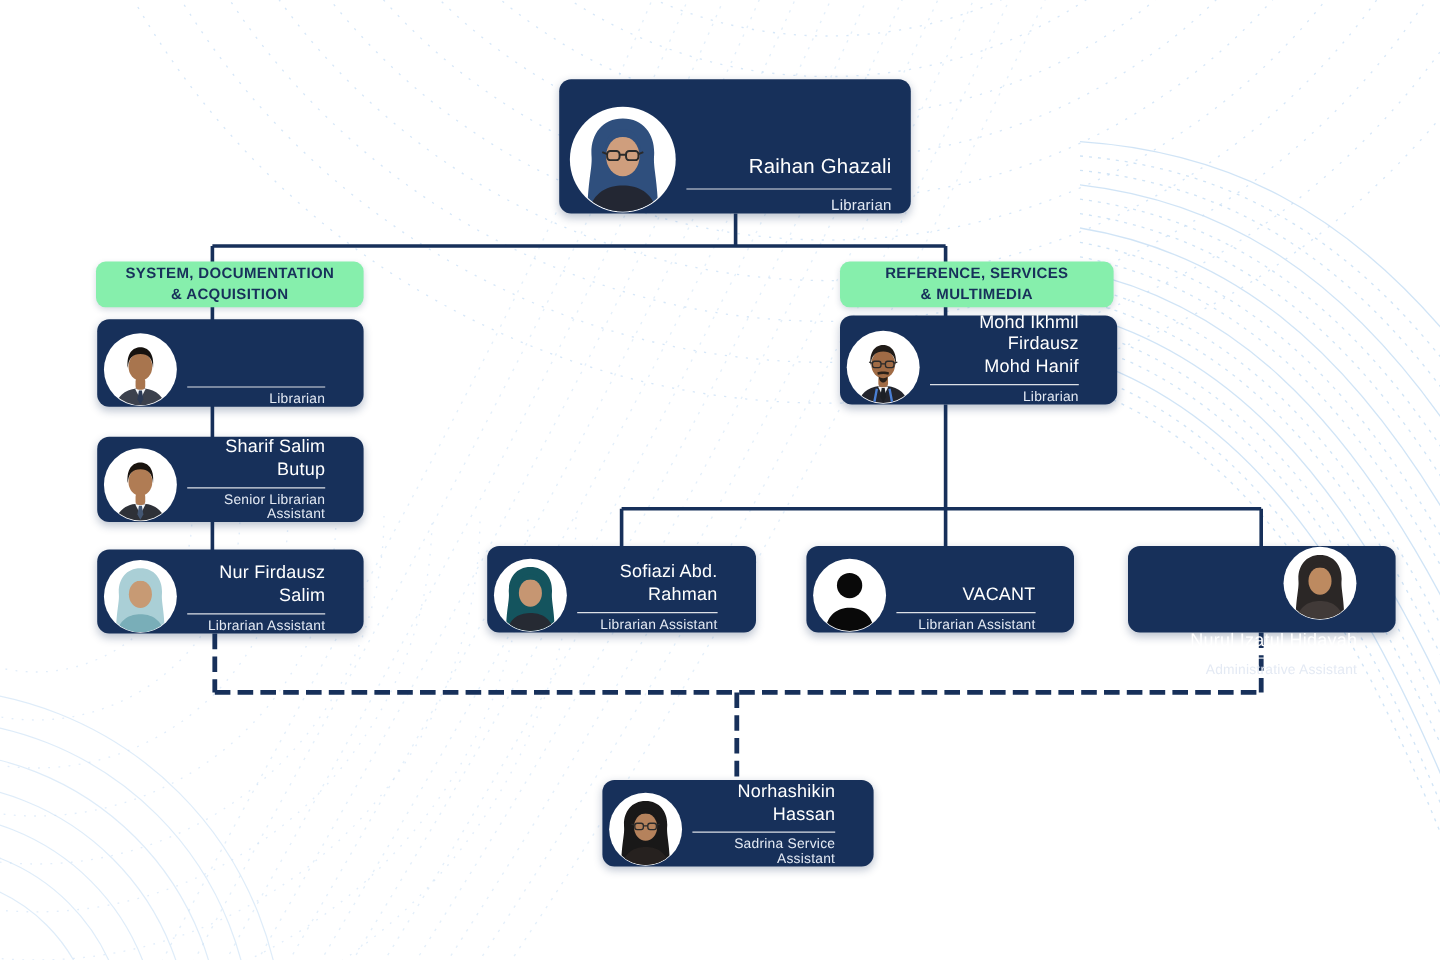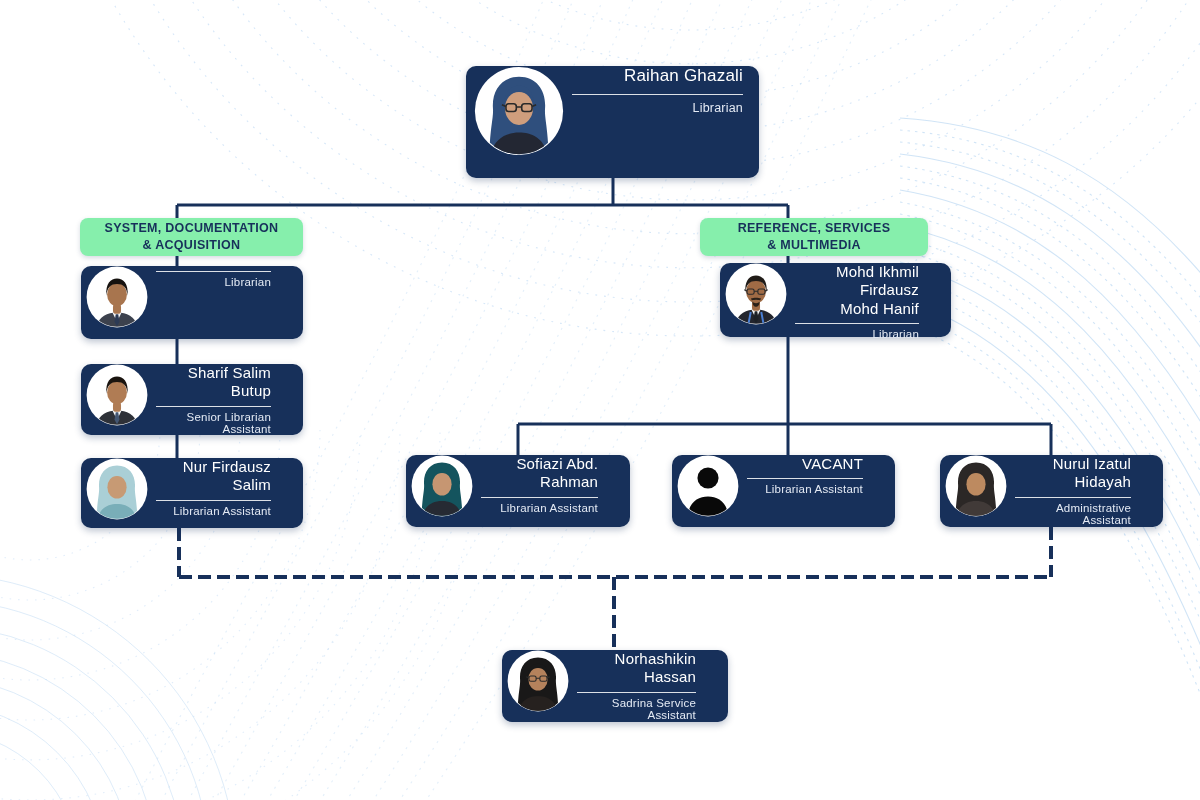--- a/index.html
+++ b/index.html
@@ -11,21 +11,21 @@
   #stage{position:relative;width:1200px;height:800px;}
   
   #bg{position:absolute;left:0;top:0;z-index:0;}
   #connectors{position:absolute;left:0;top:0;z-index:1;}
   .card,.dept-label{position:absolute;z-index:2;}
 
   
   .card{
     background:#17305a;
     border-radius:10px;
-    display:flex;align-items:flex-start;
+    display:flex;align-items:flex-end;
     padding:0 32px 0 5px;gap:8px;
     box-shadow:0 3px 7px rgba(23,48,90,.28);
     box-sizing:border-box;
   }
   .avatar{flex:0 0 auto;display:block;}
   .info{flex:1 1 auto;text-align:right;color:#fff;min-width:0;}
   .name{
     font-size:15px;line-height:1.22;color:#ffffff;
     white-space:pre-line;letter-spacing:.2px;
   }
@@ -34,24 +34,24 @@
 
   #card-root{left:466px;top:66px;width:293px;height:112px;padding-right:16px;}
   #card-root .name{font-size:17px;}
   #card-root .role{font-size:12.5px;}
   #card-root .sep{margin:7px 0 6px;}
   #card-root .avatar{width:90px;height:90px;margin-left:3px;}
 
   #card-hafies{left:81px;top:266px;width:222px;height:73px;}
   #card-sharif{left:81px;top:364px;width:222px;height:71px;}
   #card-sadrina{left:81px;top:458px;width:222px;height:70px;}
-  #card-ikhmil{left:720px;top:263px;width:231px;height:74px;}
+  #card-ikhmil{left:700px;top:263px;width:231px;height:74px;}
   #card-sofiazi{left:406px;top:455px;width:224px;height:72px;}
   #card-vacant{left:672px;top:455px;width:223px;height:72px;}
-  #card-nurul{left:940px;top:455px;width:223px;height:72px;}
+  #card-nurul{left:940px;top:455px;width:223px;height:72px;flex-direction:column;}
   #card-norhashikin{left:502px;top:650px;width:226px;height:72px;}
   .card.small .avatar{width:62px;height:62px;}
 
   
   .dept-label{
     background:#86efac;border-radius:8px;
     display:flex;align-items:center;justify-content:center;
     text-align:center;font-weight:bold;font-size:12.5px;
     color:#17305a;line-height:1.35;white-space:pre-line;
     letter-spacing:.3px;box-sizing:border-box;

